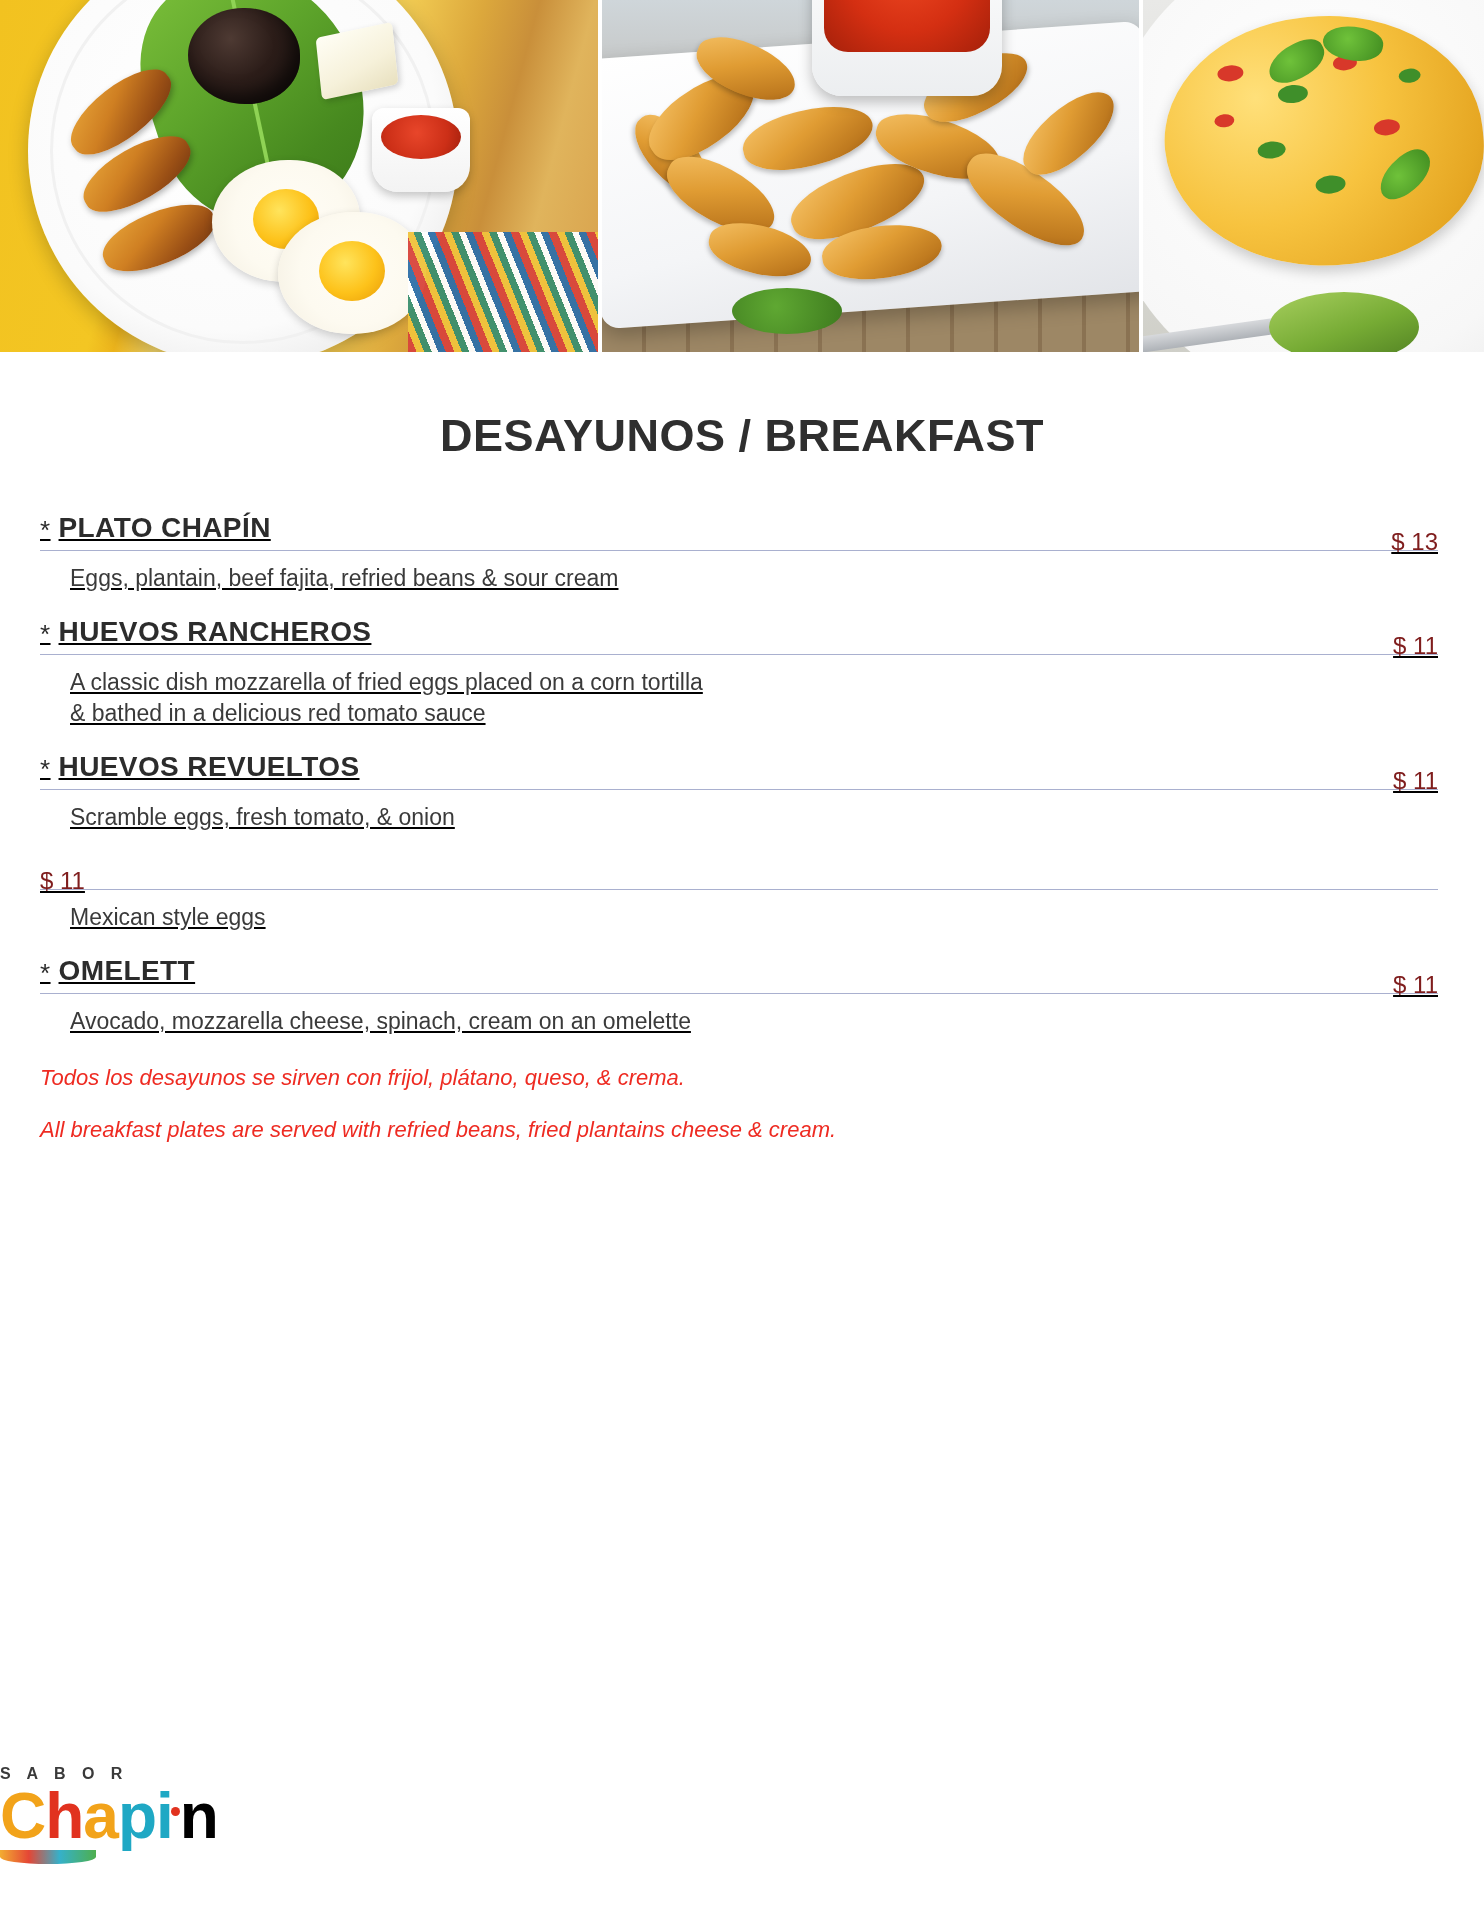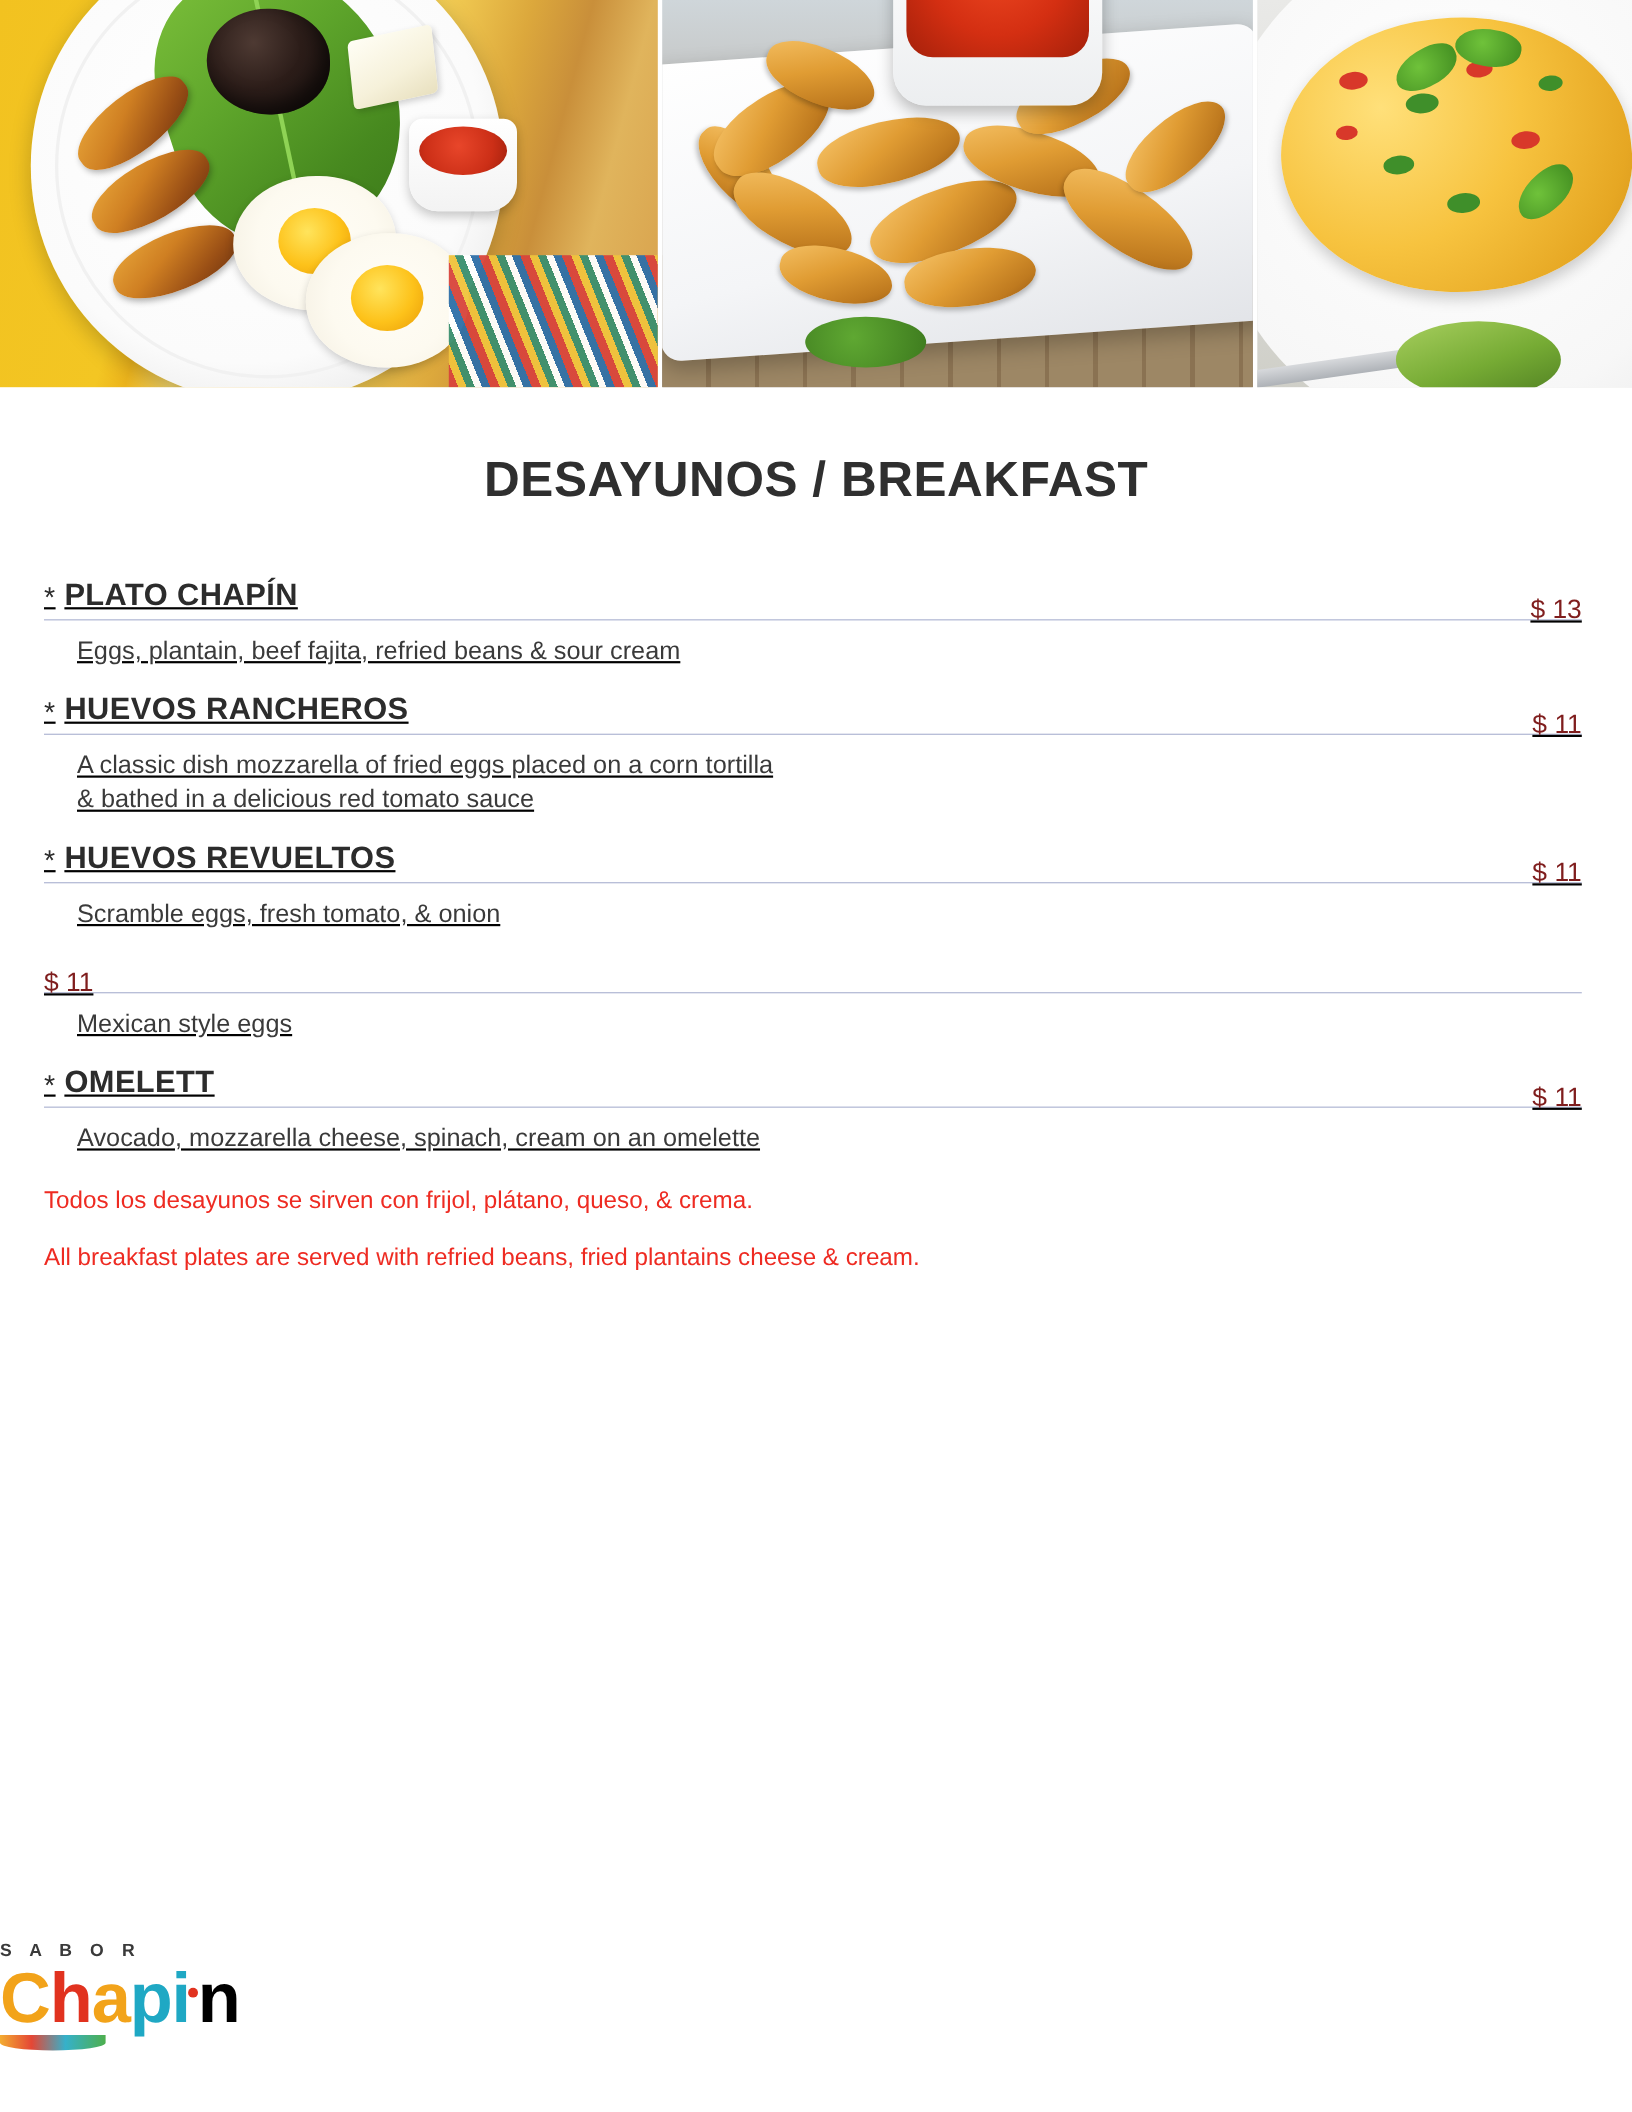--- a/index.html
+++ b/index.html
@@ -261,21 +261,21 @@
   }
 
   
   .menu-title {
     text-align: center;
     font-size: 45px;
     font-weight: bold;
     letter-spacing: 0.5px;
     color: #2f2f2f;
     margin-top: 58px;
-    margin-bottom: 63px;
+    margin-bottom: 50px;
     font-family: "Liberation Sans", sans-serif;
   }
 
   
   .menu-list {
     padding: 0 46px 0 40px;
     text-decoration: underline;
   }
   .item {
     margin-bottom: 6px;
@@ -314,20 +314,21 @@
   .item-desc {
     font-size: 23px;
     color: #3a3a3a;
     line-height: 1.35;
     padding: 12px 0 16px 30px;
   }
   .item-desc .line { display: block; }
 
   .notes {
     padding: 4px 46px 0 40px;
+    font-style: italic;
   }
   .note {
     color: #ee2b22;
     font-size: 22px;
     line-height: 1.35;
     margin-bottom: 22px;
   }
   .note.justify {
     text-align: justify;
     padding-right: 160px;

